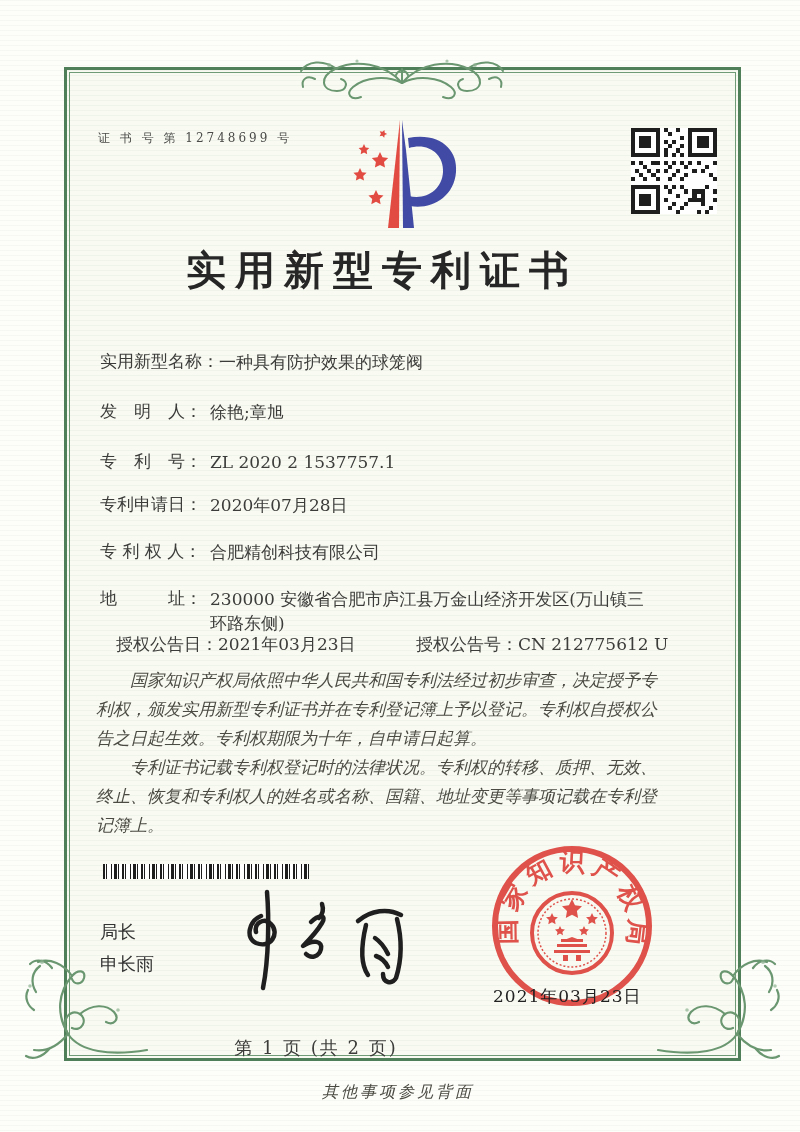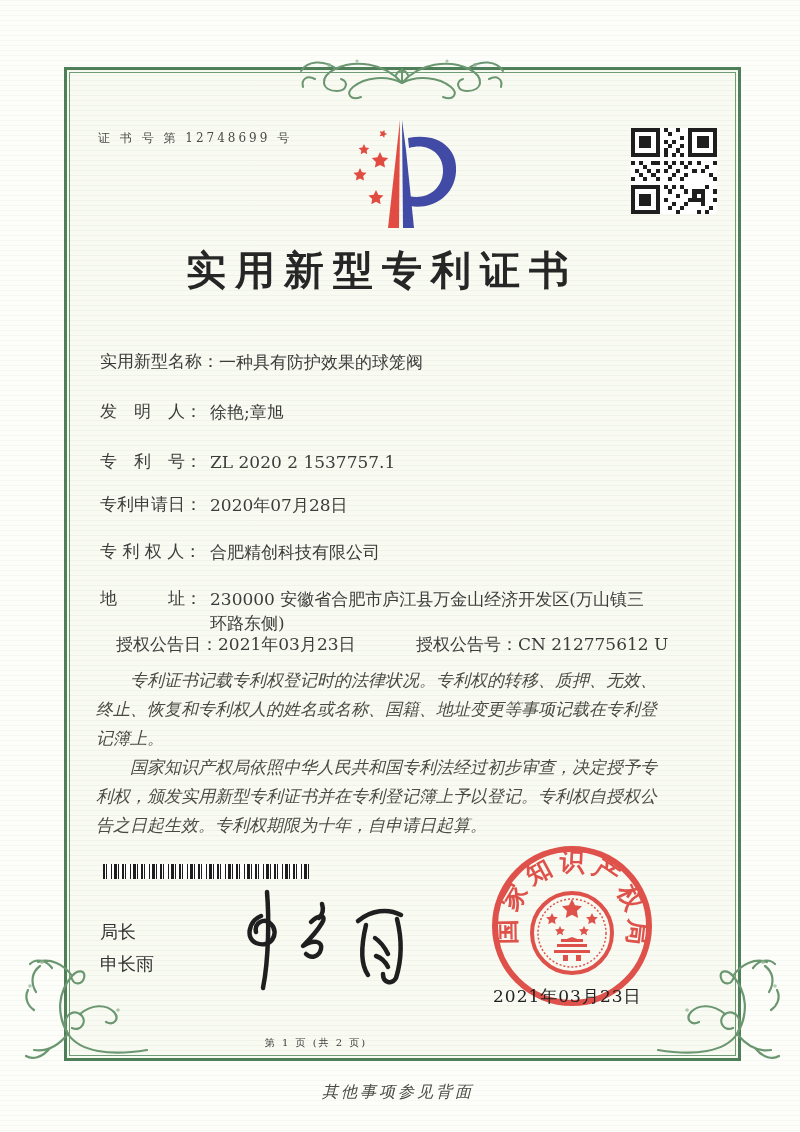--- a/index.html
+++ b/index.html
@@ -58,21 +58,21 @@
     background: repeating-linear-gradient(90deg,
       #1d1d1d 0 2px, #fff 2px 3px, #1d1d1d 3px 4px, #fff 4px 8px,
       #1d1d1d 8px 9px, #fff 9px 11px, #1d1d1d 11px 14px, #fff 14px 15px,
       #1d1d1d 15px 16px, #fff 16px 19px);
   }
   .director-label { position: absolute; left: 100px; top: 920px; font-size: 18px; color: #333; }
   .director-name  { position: absolute; left: 100px; top: 952px; font-size: 18px; color: #333; text-align: center; }
   .signature { position: absolute; left: 225px; top: 886px; width: 200px; height: 106px; }
   .seal { position: absolute; left: 477px; top: 841px; width: 190px; height: 170px; }
   .seal-date { position: absolute; left: 493px; top: 985px; font-size: 17px; letter-spacing: 1px; color: #222; z-index: 3; }
-  .page-note { position: absolute; left: 0; top: 1036px; width: 632px; text-align: center; font-size: 10px; color: #3c3c3a; letter-spacing: 2px; }
+  .page-note { position: absolute; left: 0; top: 1036px; width: 632px; text-align: center; font-size: 18px; color: #3c3c3a; letter-spacing: 2px; }
   .back-note { position: absolute; left: 0; top: 1082px; width: 796px; text-align: center; font-size: 16px; font-style: italic; color: #4b4b43; letter-spacing: 3px; }
 </style>
 </head>
 <body>
 
 <div class="page">
 
   <div class="border-box"></div>
 
   <svg class="deco" style="left:295px; top:45px; width:215px; height:62px;" viewBox="0 0 215 62">
@@ -184,22 +184,22 @@
     <span class="lbl">地　　　址：</span>
     <span class="val">230000 安徽省合肥市庐江县万金山经济开发区(万山镇三
 环路东侧)</span>
   </div>
   <div class="grant-row">
     <span>授权公告日：</span><span>2021年03月23日</span>
     <span class="col2"><span>授权公告号：</span><span>CN 212775612 U</span></span>
   </div>
 
   <div class="paras">
+    <p>国家知识产权局依照中华人民共和国专利法经过初步审查，决定授予专利权，颁发实用新型专利证书并在专利登记簿上予以登记。专利权自授权公告之日起生效。专利权期限为十年，自申请日起算。</p>
     <p>专利证书记载专利权登记时的法律状况。专利权的转移、质押、无效、终止、恢复和专利权人的姓名或名称、国籍、地址变更等事项记载在专利登记簿上。</p>
-    <p>国家知识产权局依照中华人民共和国专利法经过初步审查，决定授予专利权，颁发实用新型专利证书并在专利登记簿上予以登记。专利权自授权公告之日起生效。专利权期限为十年，自申请日起算。</p>
   </div>
 
   <div class="barcode"></div>
 
   <div class="director-label">局长</div>
   <div class="director-name">申长雨</div>
 
   <svg class="signature" viewBox="0 0 200 106">
     <g fill="none" stroke="#1f1f1f" stroke-width="4.5" stroke-linecap="round" stroke-linejoin="round">
       <path d="M36,30 C24,35 20,52 31,57 C46,63 55,47 46,38 C39,31 29,37 31,46"></path>

